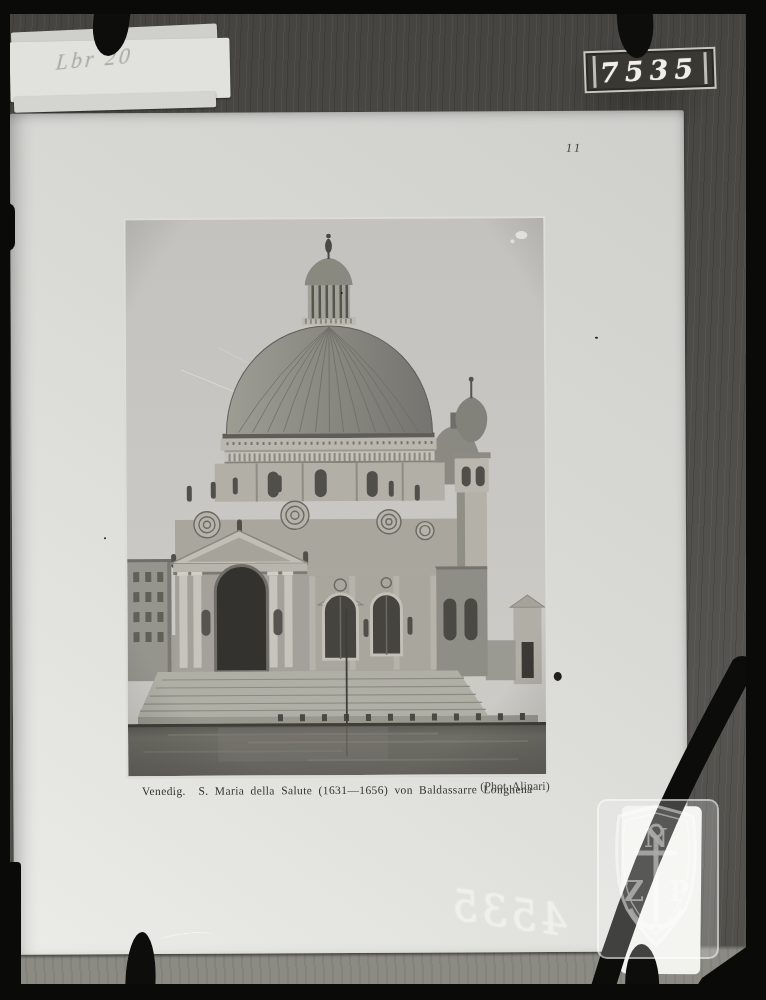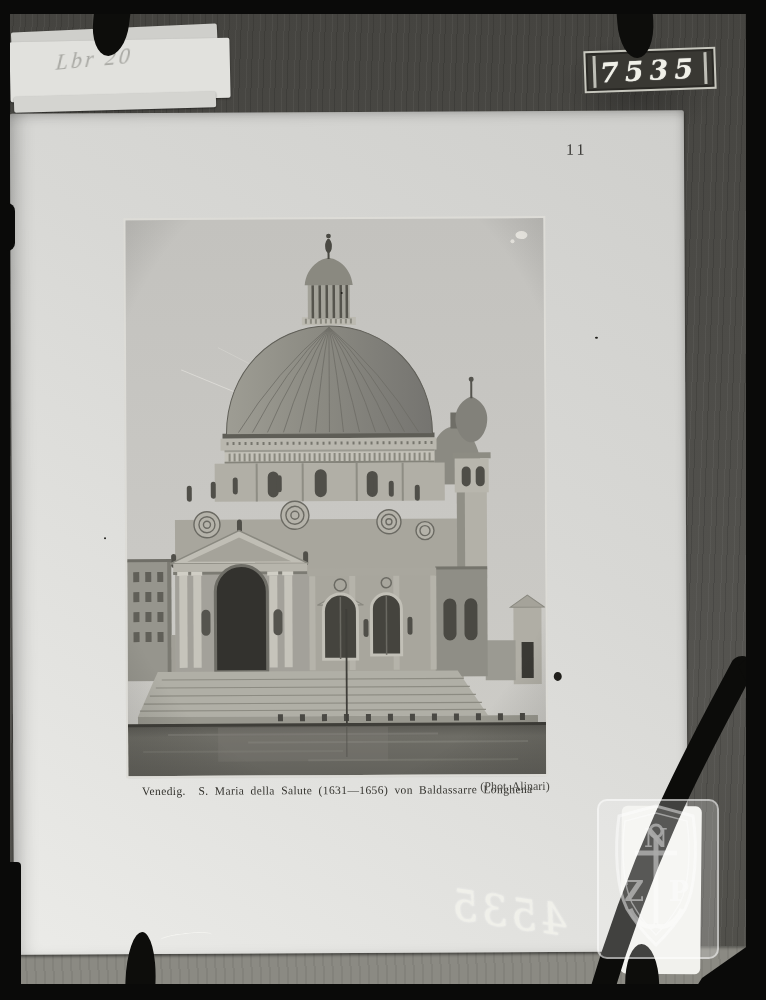--- a/index.html
+++ b/index.html
@@ -56,21 +56,21 @@
   .stamp-text{font-family:"DejaVu Serif",serif;font-style:italic;font-weight:bold;
     font-size:27px;color:#f0f0e8;letter-spacing:6px;transform:rotate(-1deg);
     text-shadow:0 0 1px rgba(255,255,255,.8);}
 
   
   .page{left:12px;top:112px;width:674px;height:841px;transform:rotate(-.3deg);
     background:linear-gradient(215deg,#cfcfcc 0%,#d8d8d5 40%,#e2e2df 72%,#ebebe8 100%);
     box-shadow:inset 16px 0 20px -12px rgba(0,0,0,.30), inset -7px 0 12px -9px rgba(0,0,0,.35),
                inset 0 10px 14px -10px rgba(0,0,0,.25), 0 2px 3px rgba(0,0,0,.5);
     border-radius:2px;}
-  .page-number{left:556px;top:30px;font-size:16px;color:#3a3936;letter-spacing:3px;}
+  .page-number{left:556px;top:30px;font-size:12px;color:#3a3936;letter-spacing:3px;font-style:italic;}
   .caption{left:115px;top:672px;width:418px;text-align:center;font-size:11.5px;color:#33322d;
     letter-spacing:.4px;word-spacing:3px;white-space:pre-wrap;}
   .credit{left:467px;top:668px;font-size:12px;color:#4a4944;}
   .verso-number{left:428px;top:768px;width:132px;height:66px;display:flex;align-items:center;justify-content:center;
     transform:scaleX(-1) rotate(-9deg);font-family:"DejaVu Serif",serif;font-style:italic;
     font-size:42px;color:rgba(240,240,234,.95);letter-spacing:3px;
     text-shadow:0 0 2px rgba(255,255,255,.65);filter:blur(.4px);}
   .speck{background:#201f1b;border-radius:50%;}
   .scratch{left:146px;top:820px;width:52px;height:8px;border-top:1px solid rgba(248,248,244,.8);
     border-radius:50%;transform:rotate(-6deg);}

